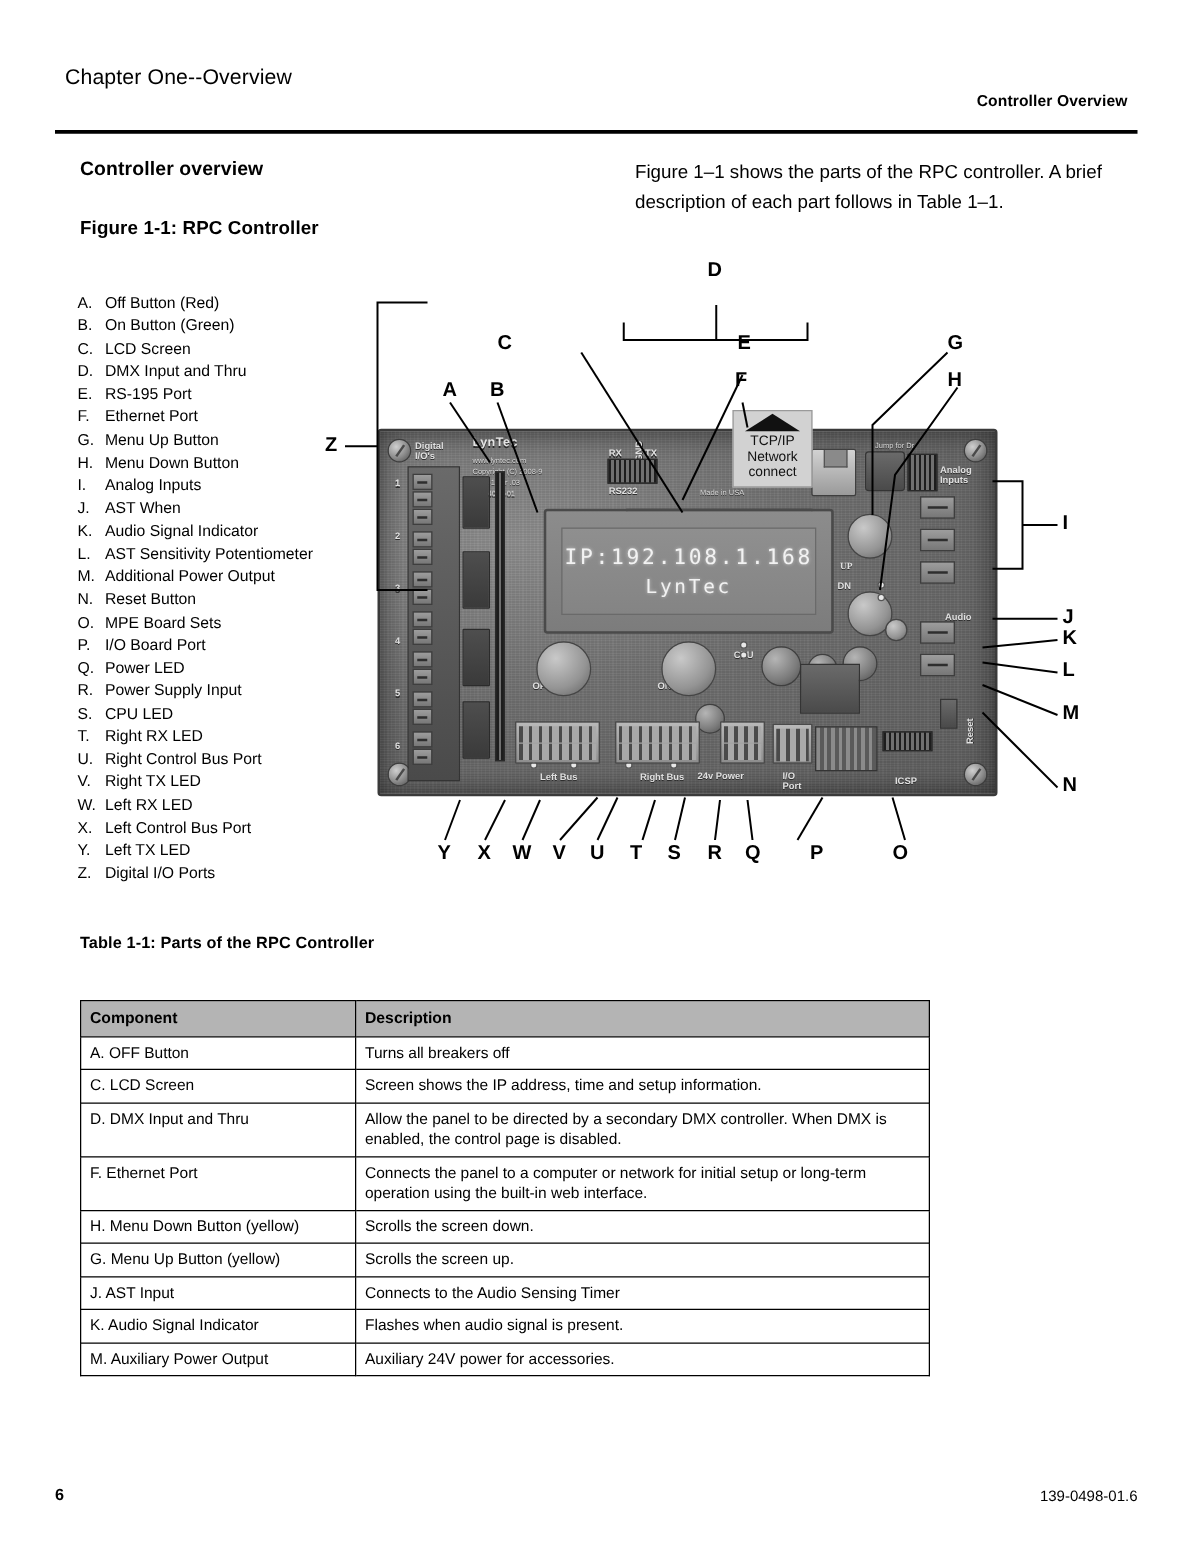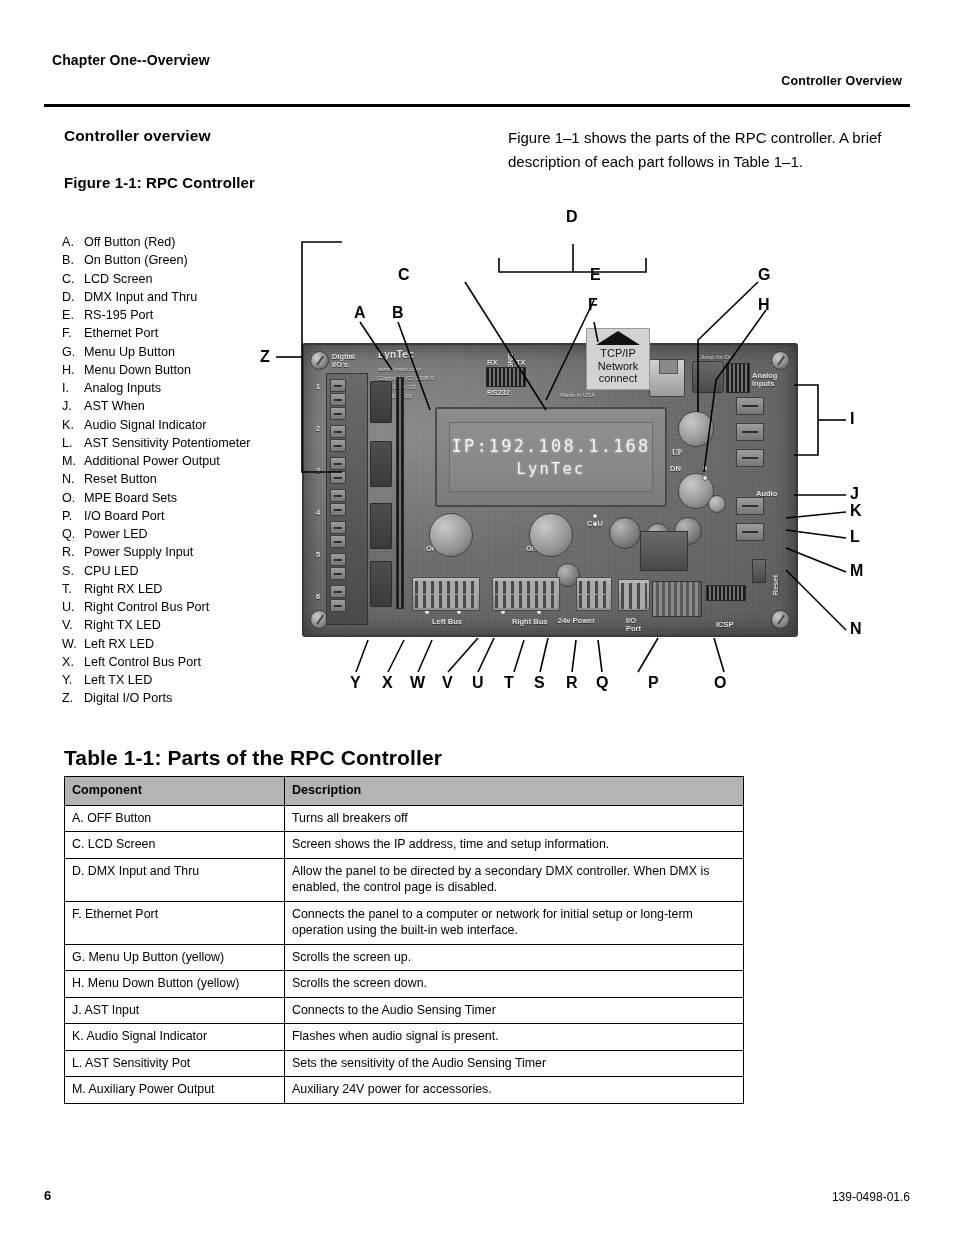--- a/index.html
+++ b/index.html
@@ -5,21 +5,21 @@
   html,body{margin:0;padding:0;background:#fff;}
   body{
     width:954px;height:1235px;position:relative;
     font-family:"Liberation Sans",sans-serif;
     color:#000;-webkit-font-smoothing:antialiased;
   }
   .page{position:absolute;inset:0;}
 
   
   .runhead{position:absolute;left:52px;top:52px;width:850px;height:52px;}
-  .runhead .left{position:absolute;left:0;top:0;font-size:14px;font-weight:bold;letter-spacing:.1px;text-align:right;}
+  .runhead .left{position:absolute;left:0;top:0;font-size:17px;font-weight:normal;letter-spacing:.1px;text-align:right;}
   .runhead .right{position:absolute;right:0;top:22px;font-size:12.5px;font-weight:bold;letter-spacing:.1px;}
   .rule{position:absolute;left:44px;top:104px;width:866px;height:2.6px;background:#000;}
 
   
   .h-ctrl{position:absolute;left:64px;top:127px;font-size:15.5px;font-weight:bold;letter-spacing:.1px;}
   .h-fig{position:absolute;left:64px;top:174px;font-size:15px;font-weight:bold;letter-spacing:.1px;}
   .intro{position:absolute;left:508px;top:126px;width:400px;font-size:15px;line-height:23.5px;}
 
   
   .legend{position:absolute;left:62px;top:233px;width:260px;}
@@ -97,22 +97,22 @@
   .tcpip .arrowhead{position:absolute;left:50%;top:2px;transform:translateX(-50%);
       width:0;height:0;border-left:22px solid transparent;border-right:22px solid transparent;border-bottom:14px solid #111;}
 
   
   .cl{position:absolute;font-size:16px;font-weight:bold;letter-spacing:.3px;}
 
   
   .leaders{position:absolute;inset:0;pointer-events:none;}
 
   
-  .tbl-title{position:absolute;left:64px;top:746px;font-size:21px;font-weight:bold;letter-spacing:.1px;}
-  table.parts{position:absolute;left:64px;top:776px;width:680px;border-collapse:collapse;
+  .tbl-title{position:absolute;left:64px;top:746px;font-size:13px;font-weight:bold;letter-spacing:.1px;}
+  table.parts{position:absolute;left:64px;top:800px;width:680px;border-collapse:collapse;
        font-size:12.4px;}
   table.parts th,table.parts td{
        border:1.1px solid #000;padding:4px 7px 5px 7px;vertical-align:top;line-height:16.5px;text-align:left;}
   table.parts th{background:#b4b4b4;font-weight:bold;font-size:12.6px;padding-top:5px;padding-bottom:6px;}
   table.parts td.c0,table.parts th.c0{width:205px;}
 
   
   .pageno{position:absolute;left:44px;top:1188px;font-size:13px;font-weight:bold;}
   .docno{position:absolute;right:44px;top:1190px;font-size:12px;}
 </style>
@@ -488,40 +488,36 @@
         </tr>
         <tr>
           <td class="c0">D.  DMX Input and Thru</td>
           <td>Allow the panel to be directed by a secondary DMX controller.  When DMX is enabled, the control page is disabled.</td>
         </tr>
         <tr>
           <td class="c0">F.  Ethernet Port</td>
           <td>Connects the panel to a computer or network for initial setup or long-term operation using the built-in web interface.</td>
         </tr>
         <tr>
+          <td class="c0">H. Menu Down Button (yellow)</td>
+          <td>Scrolls the screen down.</td>
+        </tr>
+        <tr>
           <td class="c0">G. Menu Up Button (yellow)</td>
           <td>Scrolls the screen up.</td>
         </tr>
         <tr>
-          <td class="c0">H. Menu Down Button (yellow)</td>
-          <td>Scrolls the screen down.</td>
-        </tr>
-        <tr>
           <td class="c0">J.   AST Input</td>
           <td>Connects to the Audio Sensing Timer</td>
         </tr>
         <tr>
           <td class="c0">K.  Audio Signal Indicator</td>
           <td>Flashes when audio signal is present.</td>
         </tr>
         <tr>
-          <td class="c0">L.  AST Sensitivity Pot</td>
-          <td>Sets the sensitivity of the Audio Sensing Timer</td>
-        </tr>
-        <tr>
           <td class="c0">M. Auxiliary Power Output</td>
           <td>Auxiliary 24V power for accessories.</td>
         </tr>
       </tbody>
   </table>
 
   <div class="pageno">6</div>
   <div class="docno">139-0498-01.6</div>
 
 </div>

